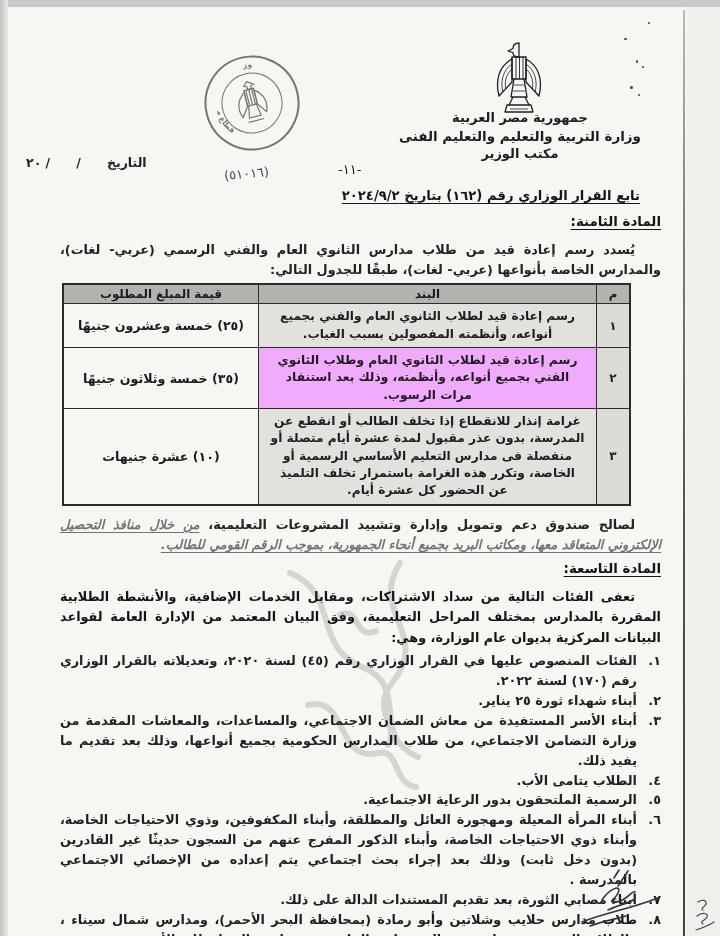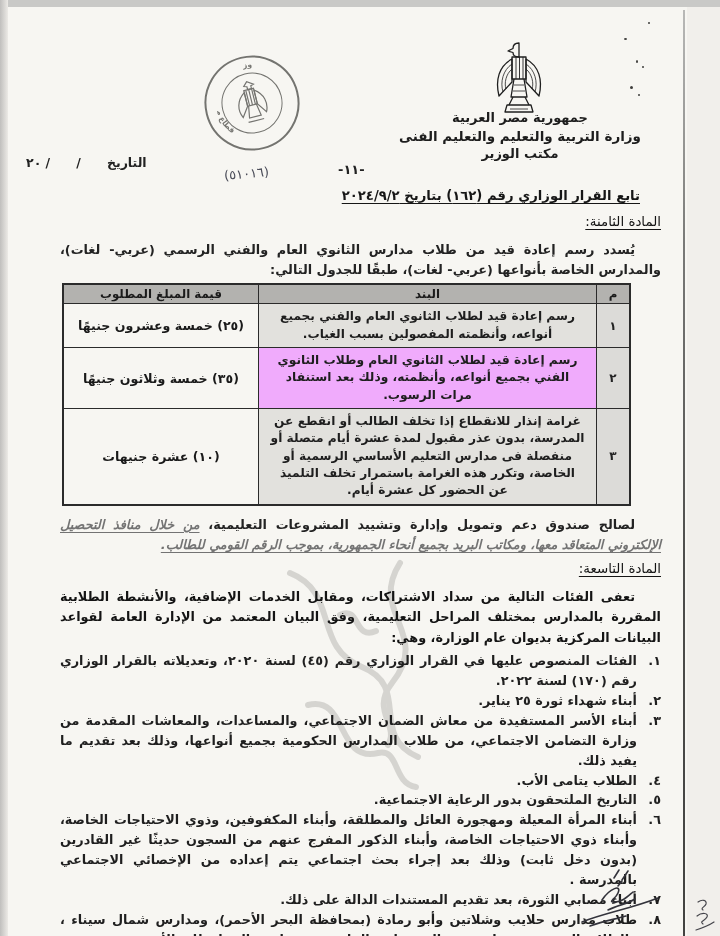--- a/index.html
+++ b/index.html
@@ -18,30 +18,30 @@
 
   .stamp{position:absolute;left:202px;top:53px;width:100px;height:100px;transform:rotate(-14deg);opacity:.88;}
   .emblem{position:absolute;left:487px;top:40px;width:64px;height:86px;}
 
   .hdr{position:absolute;top:109px;left:378px;width:284px;text-align:center;font-weight:bold;color:#1d1d1d;}
   .hdr .l1{font-size:13px;line-height:1.35;}
   .hdr .l2{font-size:13.5px;line-height:1.35;}
   .hdr .l3{font-size:13px;line-height:1.35;}
 
   .date-line{position:absolute;left:26px;top:155px;font-size:12.5px;font-weight:bold;color:#222;white-space:pre;}
-  .page-num{position:absolute;left:338px;top:162px;font-size:13px;font-weight:bold;color:#222;}
+  .page-num{position:absolute;left:338px;top:162px;font-size:13px;font-weight:normal;color:#222;}
   .hand-num{position:absolute;left:224px;top:166px;font-size:13px;color:#4a4c58;
     transform:rotate(-5deg);letter-spacing:1.5px;direction:ltr;}
 
   .decree{position:absolute;left:180px;top:188px;width:460px;text-align:right;
     font-size:13.2px;font-weight:bold;color:#161616;
     text-decoration:underline;text-underline-offset:3px;}
 
   .content{position:absolute;left:60px;top:211px;width:601px;color:#232323;font-weight:bold;}
-  .art-title{display:inline-block;font-size:13.4px;font-weight:normal;color:#141414;
+  .art-title{display:inline-block;font-size:13.4px;font-weight:bold;color:#141414;
     text-decoration:underline;text-underline-offset:3px;margin:0 0 2px 0;}
   .para{font-size:12.8px;line-height:1.58;text-align:justify;margin:9px 0 3px 0;}
   .indent{text-indent:26px;}
   .dark{color:#141414;}
   .uline{text-decoration:underline;text-underline-offset:3px;color:#737373;font-style:italic;}
 
   table.fees{border-collapse:collapse;width:calc(100% - 32px);margin:3px 30px 5px 2px;
     direction:rtl;border:2px solid #2b2b2b;}
   table.fees th,table.fees td{border:1px solid #2b2b2b;vertical-align:middle;}
   table.fees th{background:#b3b2af;font-size:11.8px;font-weight:bold;padding:2px 4px;color:#1b1b1b;}
@@ -196,21 +196,21 @@
       <div class="oitem">
         <span class="num">٣.</span>
         <span class="txt">أبناء الأسر المستفيدة من معاش الضمان الاجتماعي، والمساعدات، والمعاشات المقدمة من وزارة التضامن الاجتماعي، من طلاب المدارس الحكومية بجميع أنواعها، وذلك بعد تقديم ما يفيد ذلك.</span>
       </div>
       <div class="oitem">
         <span class="num">٤.</span>
         <span class="txt">الطلاب يتامى الأب.</span>
       </div>
       <div class="oitem">
         <span class="num">٥.</span>
-        <span class="txt">التاريخ الملتحقون بدور الرعاية الاجتماعية.</span>
+        <span class="txt">الرسمية الملتحقون بدور الرعاية الاجتماعية.</span>
       </div>
       <div class="oitem">
         <span class="num">٦.</span>
         <span class="txt">أبناء المرأة المعيلة ومهجورة العائل والمطلقة، وأبناء المكفوفين، وذوي الاحتياجات الخاصة، وأبناء ذوي الاحتياجات الخاصة، وأبناء الذكور المفرج عنهم من السجون حديثًا غير القادرين (بدون دخل ثابت) وذلك بعد إجراء بحث اجتماعي يتم إعداده من الإخصائي الاجتماعي بالمدرسة .</span>
       </div>
       <div class="oitem">
         <span class="num">٧.</span>
         <span class="txt">أبناء مصابي الثورة، بعد تقديم المستندات الدالة على ذلك.</span>
       </div>
       <div class="oitem">

